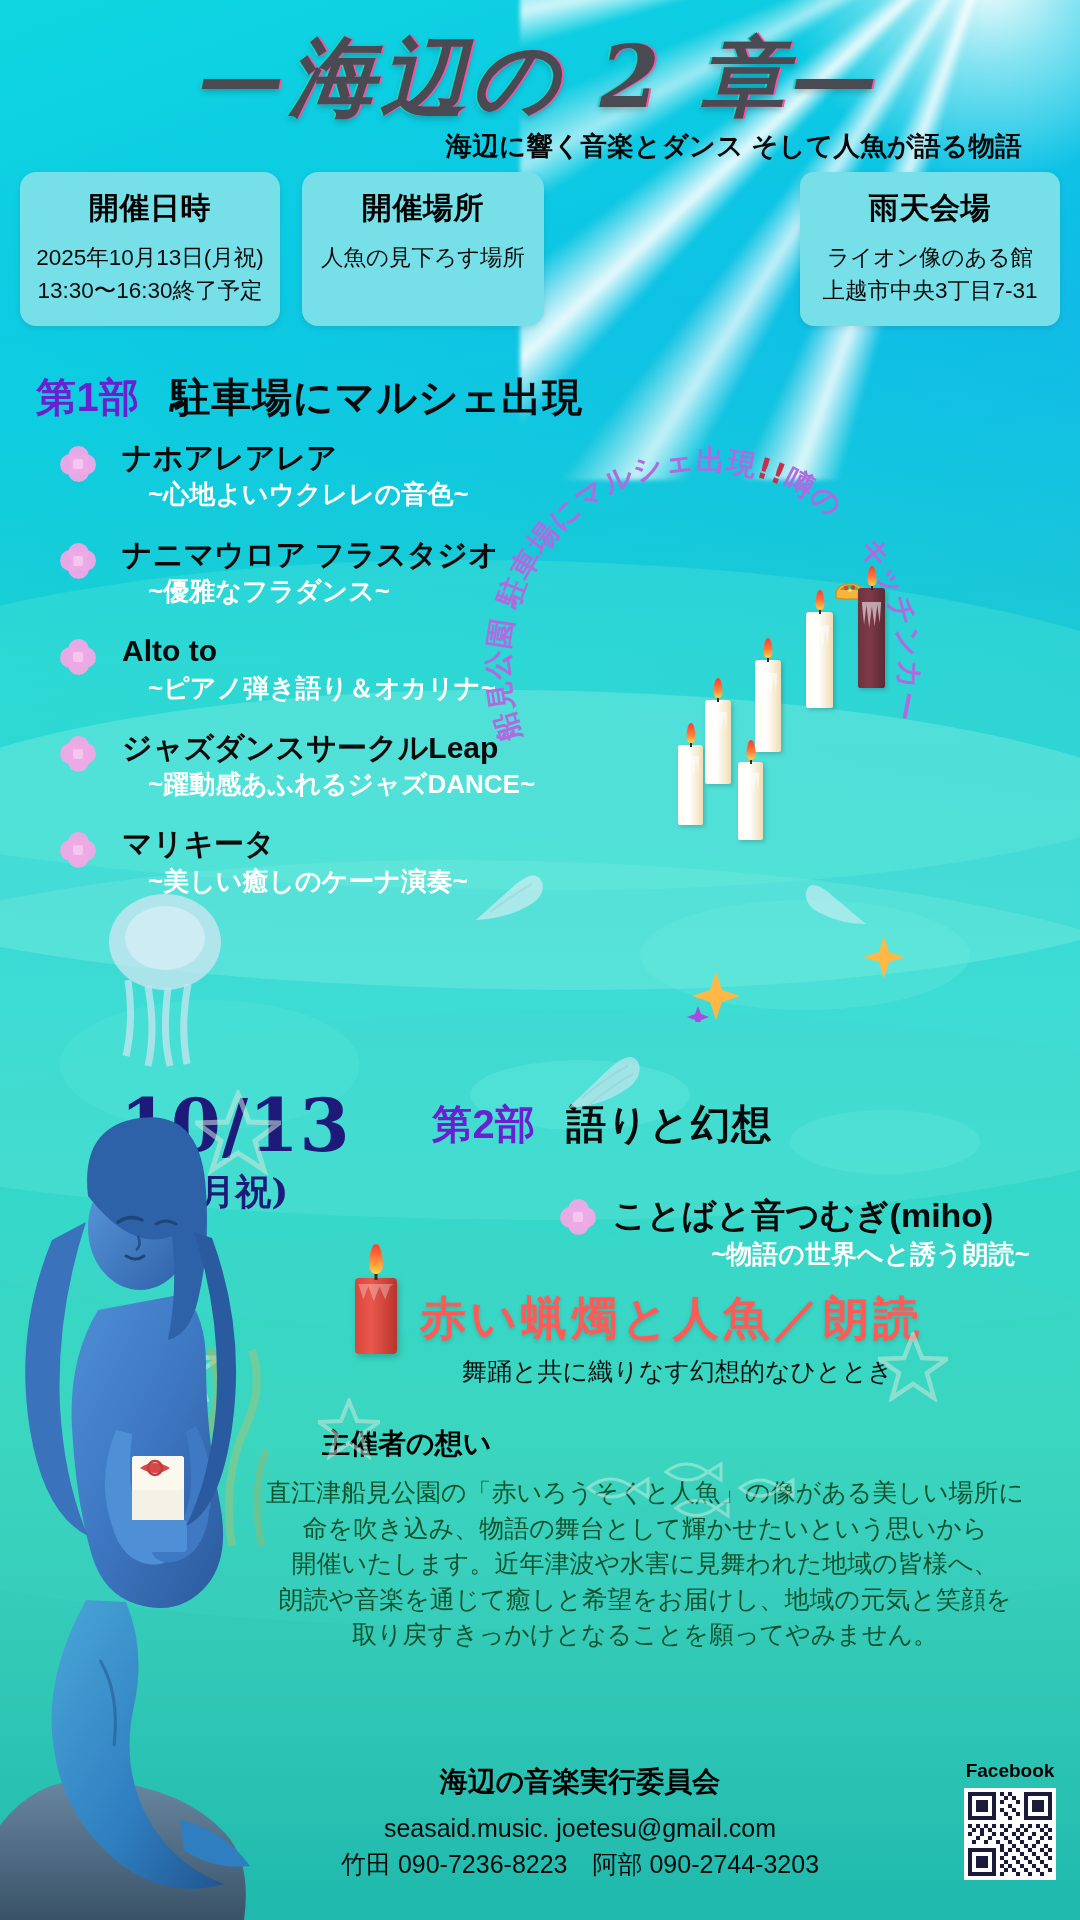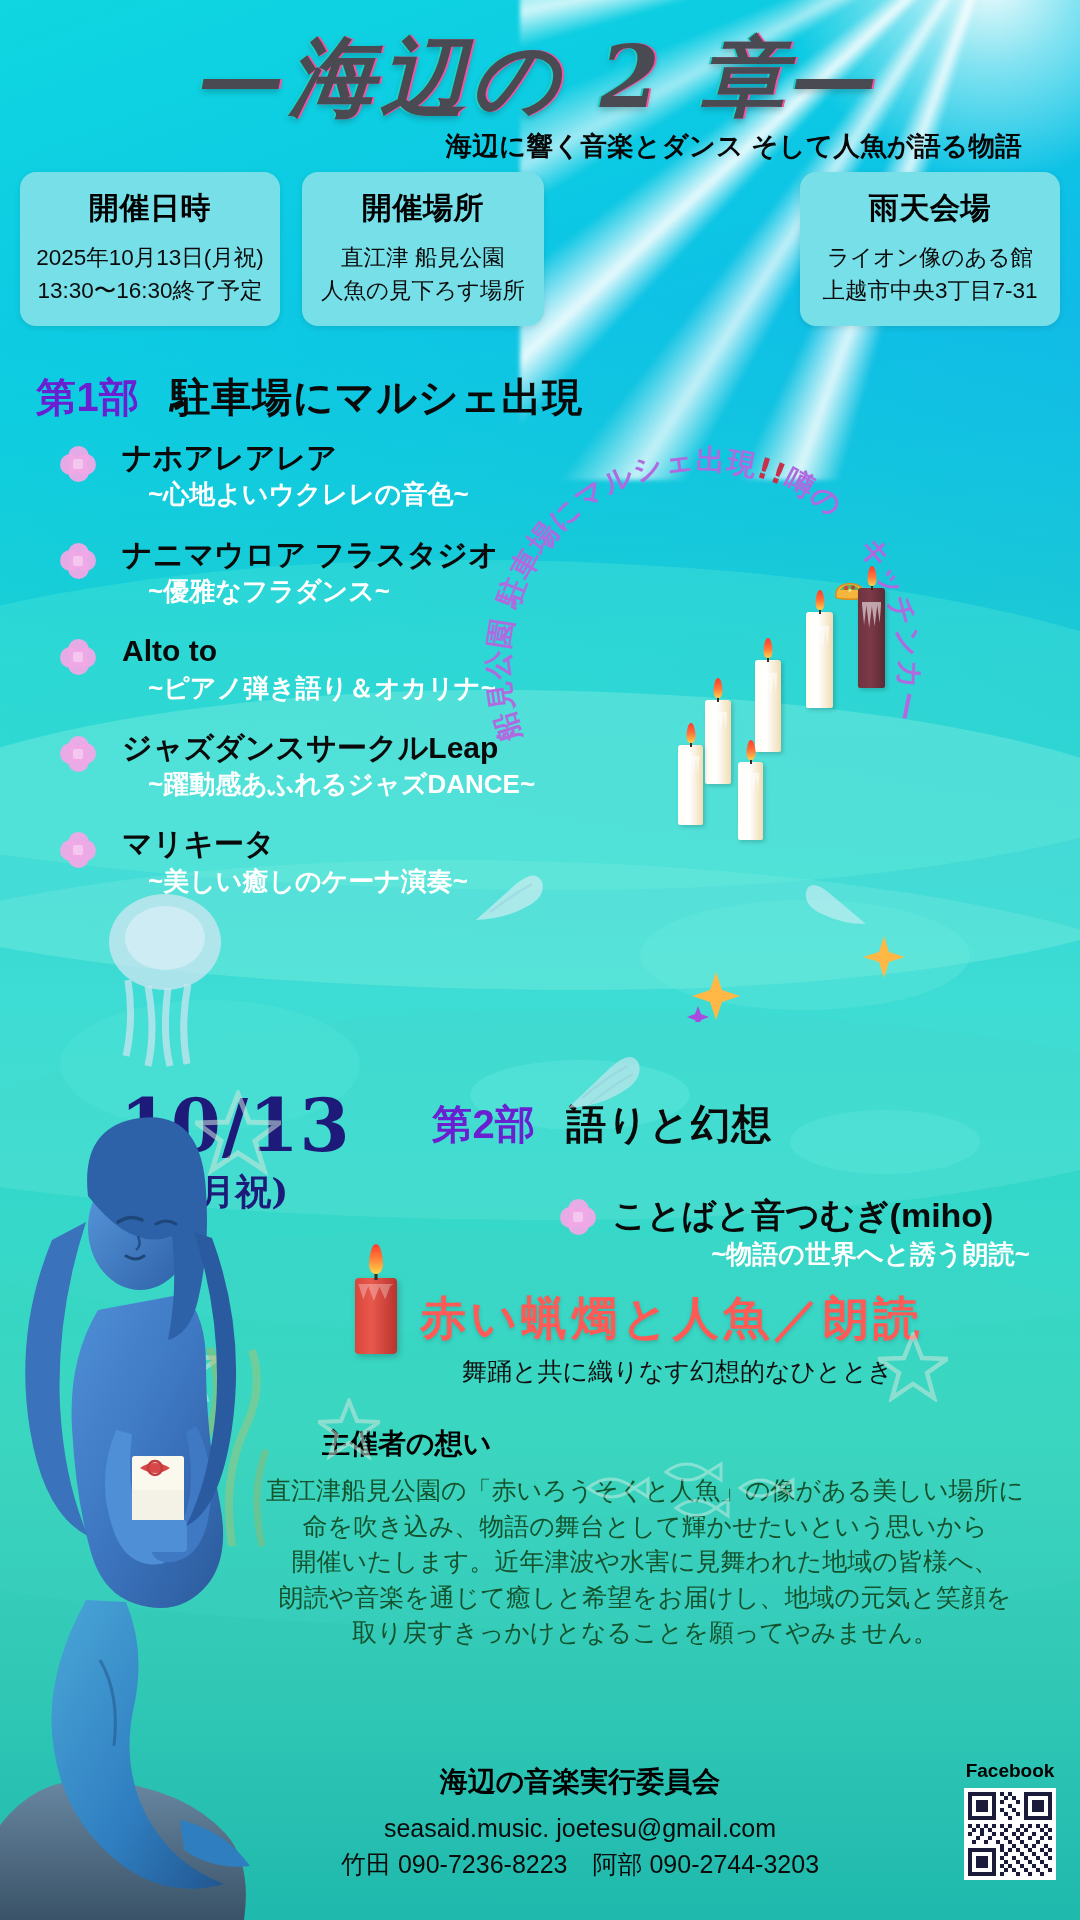--- a/index.html
+++ b/index.html
@@ -82,21 +82,21 @@
   }
 
   
   .info-row { position:absolute; top:172px; left:20px; right:20px; display:flex; gap:22px; }
   .info-box {
     background:#76dfe8; border-radius:16px; padding:16px 10px 18px;
     text-align:center; box-shadow:0 2px 6px rgba(0,0,0,.10);
   }
   .ib1 { width:260px; }
   .ib2 { width:242px; }
-  .ib3 { width:260px; margin-left:auto; }
+  .ib3 { width:260px; margin-left:auto;border-radius:14px; }
   .info-title { font-size:30px; font-weight:700; color:#000; margin-bottom:12px; letter-spacing:.02em; }
   .info-line { font-size:22.5px; color:#0b0b0b; line-height:1.48; white-space:nowrap; }
 
   
   .part-heading { position:absolute; white-space:nowrap; }
   .part-no { font-size:40px; font-weight:800; color:#6a1fd0; letter-spacing:.01em; }
   .part-name { font-size:40px; font-weight:800; color:#0a0a0a; letter-spacing:.02em; }
   #part1-heading { top:370px; left:36px; }
   #part2-heading { top:1097px; left:432px; }
 
@@ -160,21 +160,21 @@
     font-size:46px; font-weight:700; color:#ff5a56; letter-spacing:.09em;
     text-shadow:0 2px 4px rgba(0,0,0,.15); white-space:nowrap;
   }
   #red-sub {
     position:absolute; top:1355px; left:462px;
     font-size:25px; color:#101010; font-weight:400; white-space:nowrap;
   }
   #big-candle { position:absolute; top:1278px; left:352px; width:48px; }
 
   
-  #msg { position:absolute; top:1425px; left:230px; width:830px;font-family:Liberation Mono, monospace; }
+  #msg { position:absolute; top:1425px; left:230px; width:830px; }
   #msg h3 { font-size:28px; font-weight:700; color:#000; margin-left:92px; margin-bottom:12px; }
   #msg p { font-size:25px; color:#14532d; line-height:1.42; text-align:center; }
 
   
   #footer { position:absolute; bottom:38px; left:300px; width:560px; text-align:center; }
   #footer .org { font-size:28px; font-weight:700; color:#000; margin-bottom:10px; }
   #footer .line { font-size:25px; color:#0a0a0a; line-height:1.42; }
 
   #fb { position:absolute; right:24px; bottom:40px; width:92px; text-align:center; }
   #fb .fb-label { font-size:19px; font-weight:700; color:#000; margin-bottom:6px; }
@@ -219,21 +219,20 @@
   <div class="info-row">
 
     <div class="info-box ib1">
       <div class="info-title">開催日時</div>
       <div class="info-line">2025年10月13日(月祝)</div>
       <div class="info-line">13:30〜16:30終了予定</div>
     </div>
 
     <div class="info-box ib2">
       <div class="info-title">開催場所</div>
-      <div class="info-line">直江津 船見公園</div>
       <div class="info-line">人魚の見下ろす場所</div>
     </div>
 
     <div class="info-box ib3">
       <div class="info-title">雨天会場</div>
       <div class="info-line">ライオン像のある館</div>
       <div class="info-line">上越市中央3丁目7-31</div>
     </div>
 
   </div>

